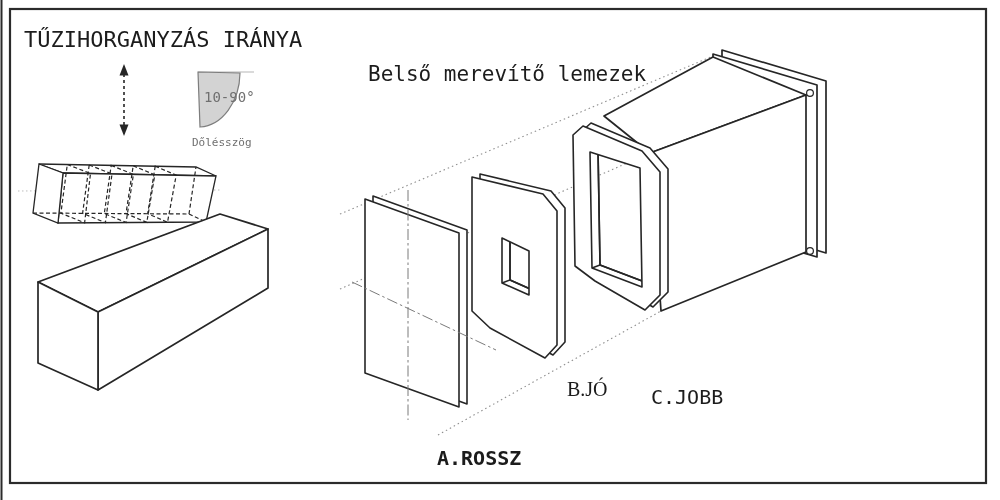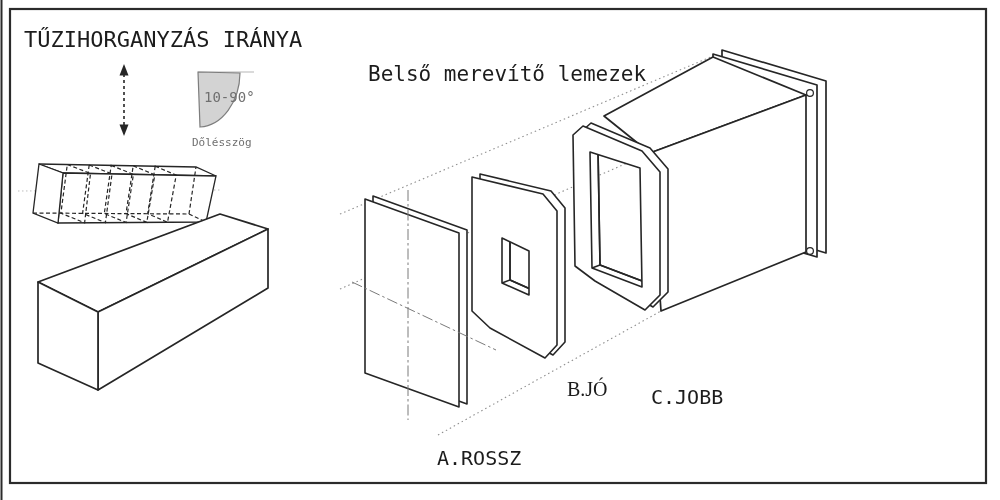--- a/index.html
+++ b/index.html
@@ -114,16 +114,16 @@
   </g>
 </svg>
 
   <div class="txt t-main" style="left:24px;top:27px;">TŰZIHORGANYZÁS IRÁNYA</div>
 
   <div class="txt t-wedge" style="left:204px;top:89px;">10-90°</div>
   <div class="txt t-caption" style="left:192px;top:136px;">Dőlésszög</div>
 
   <div class="txt t-sub" style="left:344px;top:62px;margin-left:24px;">Belső merevítő lemezek</div>
 
-  <div class="txt t-label" style="left:437px;top:446px;">A.ROSSZ</div>
+  <div class="txt t-label" style="left:437px;top:446px;font-weight:bold;">A.ROSSZ</div>
   <div class="txt t-label" style="left:567px;top:378px;font-family:Liberation Serif, serif;">B.JÓ</div>
   <div class="txt t-label" style="left:651px;top:343px;margin-top:42px;">C.JOBB</div>
 </div>
 
 </body></html>

